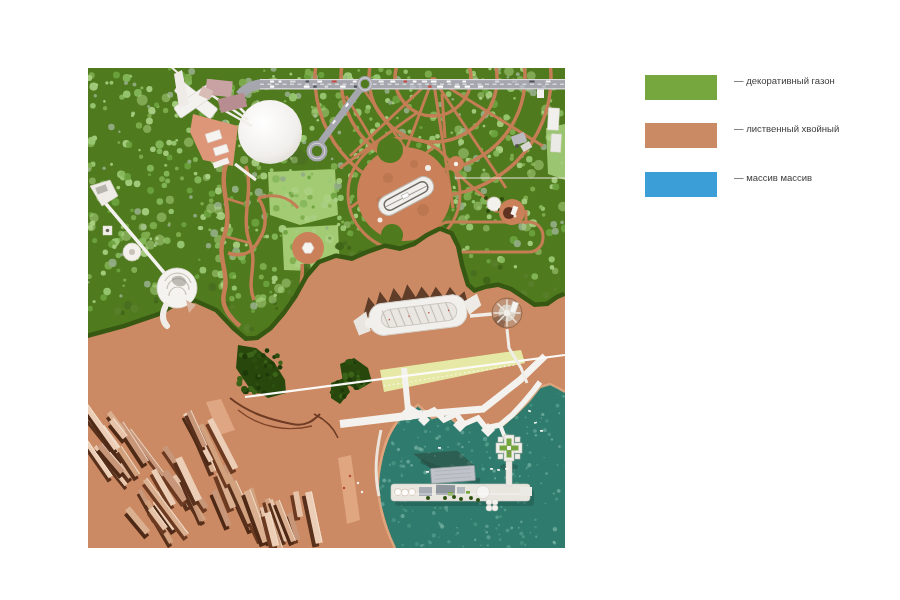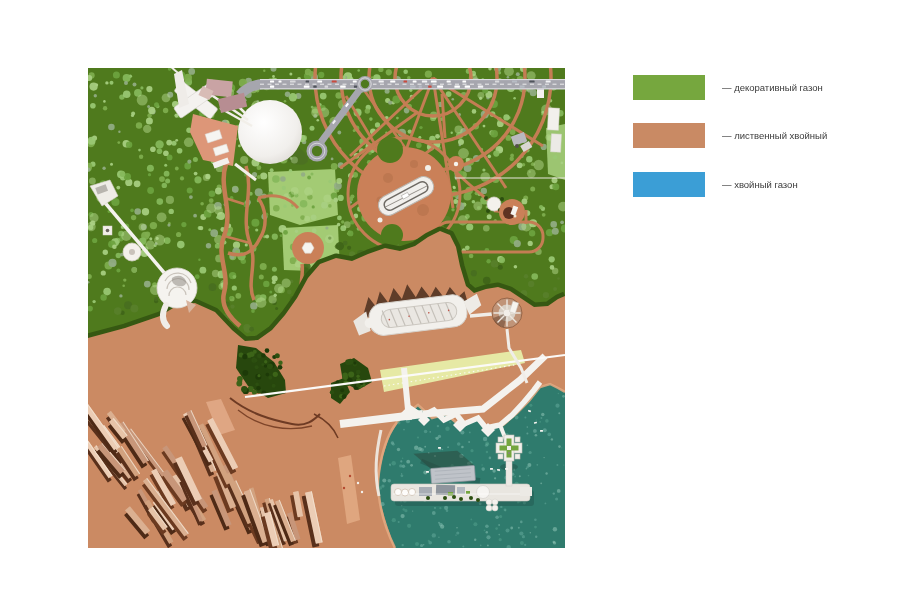--- a/index.html
+++ b/index.html
@@ -1,20 +1,20 @@
 <!DOCTYPE html>
 <html><head>
 <meta charset="utf-8">
 <style>
   html,body{margin:0;padding:0;background:#ffffff;width:900px;height:600px;overflow:hidden;
     font-family:"Liberation Sans", sans-serif;}
   .stage{position:relative;width:900px;height:600px;background:#fff;}
   #map-svg{position:absolute;left:88px;top:68px;width:477px;height:480px;display:block;}
   .legend{position:absolute;left:633px;top:0;}
-  .legend-row{position:absolute;left:0;display:flex;align-items:center;}
+  .legend-row{position:absolute;left:12px;display:flex;align-items:flex-start;}
   .swatch{width:72px;height:25px;flex:0 0 auto;}
   .legend-label{margin-left:17px;font-size:9.5px;color:#3a3a3a;white-space:nowrap;}
   .row-0{top:75px}.row-1{top:123px}.row-2{top:172px}
 </style>
 </head>
 <body>
 
 <div class="stage">
 
   <svg id="map-svg" viewBox="0 0 477 480" xmlns="http://www.w3.org/2000/svg">
@@ -1608,16 +1608,16 @@
     <div class="legend-row row-0">
       <div class="swatch" style="background-color: rgb(118, 167, 62);"></div>
       <span class="legend-label">— декоративный газон</span>
     </div>
     <div class="legend-row row-1">
       <div class="swatch" style="background-color: rgb(201, 138, 100);"></div>
       <span class="legend-label">— лиственный хвойный</span>
     </div>
     <div class="legend-row row-2">
       <div class="swatch" style="background-color: rgb(59, 158, 214);"></div>
-      <span class="legend-label">— хвойный газон</span>
+      <span class="legend-label">— массив массив</span>
     </div>
   </div>
 </div>
 
 </body></html>

